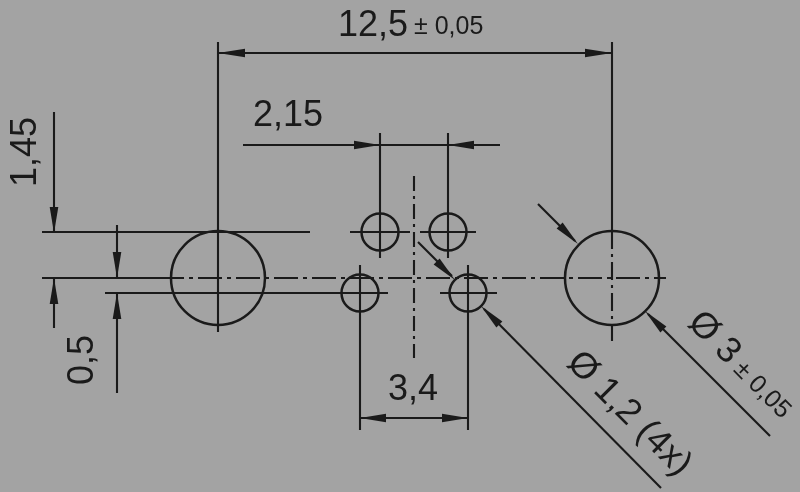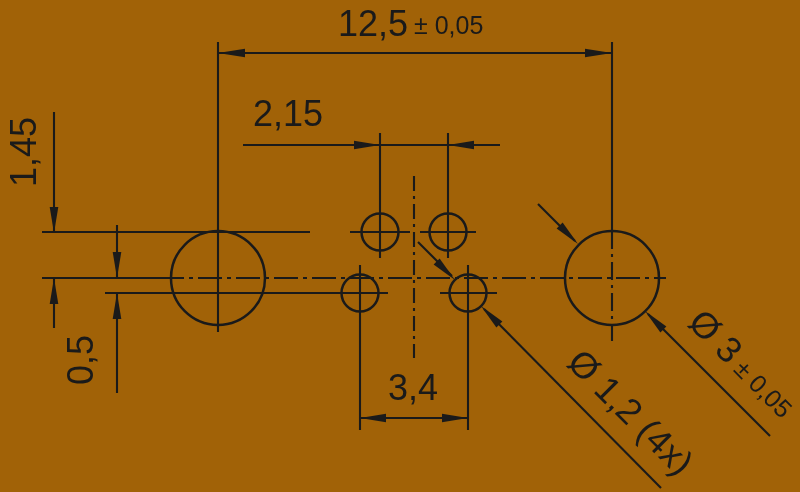--- a/index.html
+++ b/index.html
@@ -7,21 +7,21 @@
     padding: 0;
     background: #ffffff;
     width: 800px;
     height: 492px;
     overflow: hidden;
   }
   #stage {
     width: 800px;
     height: 492px;
     position: relative;
-    background: #a16207;
+    background: #a3a3a3;
   }
   svg { display: block; }
   .ln {
     stroke: #1a1a1a;
     stroke-width: 2.1;
     fill: none;
     stroke-linecap: butt;
   }
   .thick { stroke-width: 2.5; }
   .cl-h { stroke-dasharray: 24 5 4 5; }

